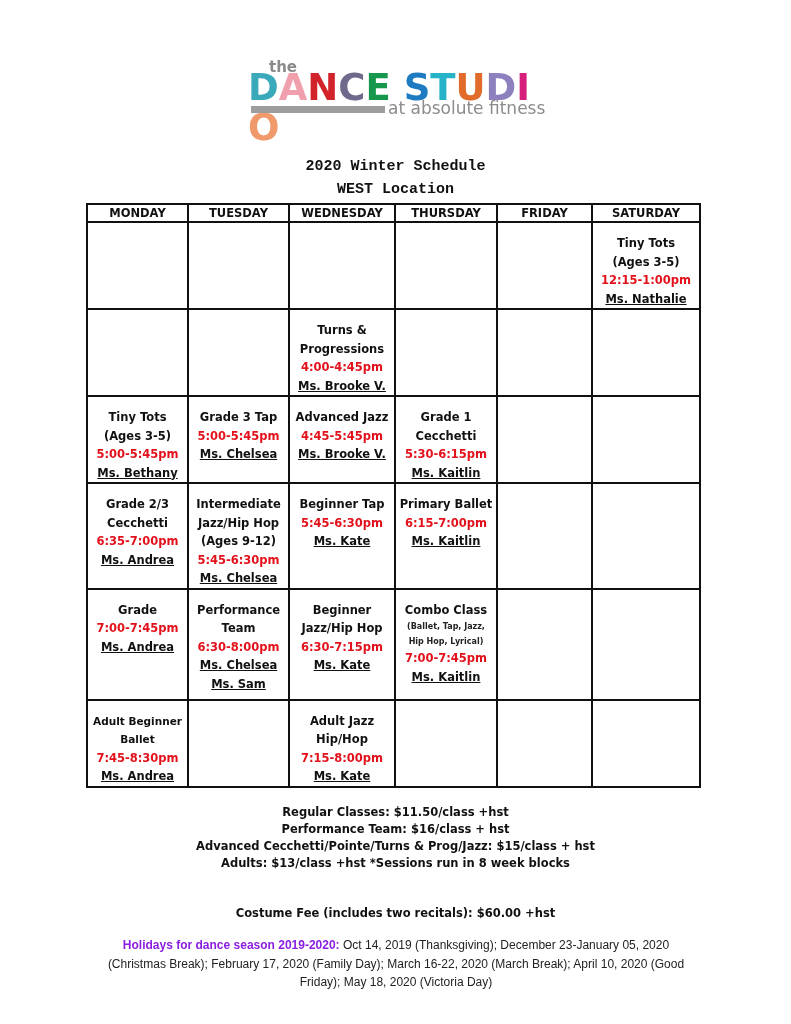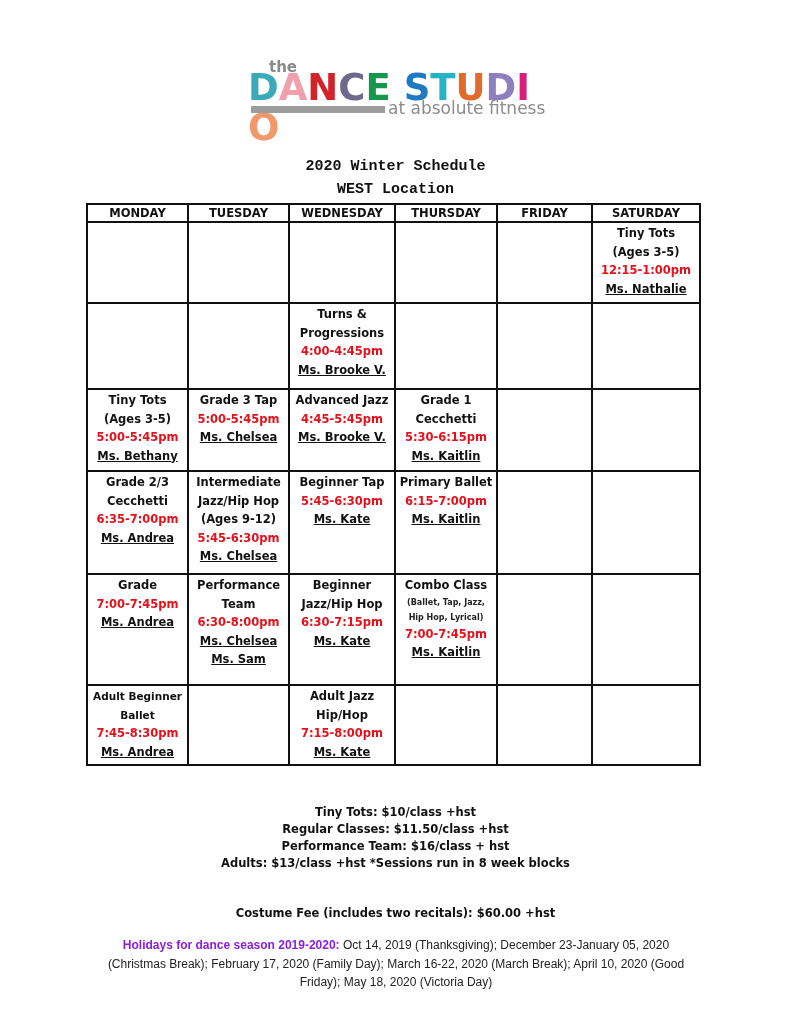--- a/index.html
+++ b/index.html
@@ -19,21 +19,21 @@
            font-size:15px; font-family:Liberation Mono, monospace; color:#111; }
   .t1 { top:158px; }
   .t2 { top:181px; }
 
   table.sched { position:absolute; left:86px; top:203px; border-collapse:collapse;
                 table-layout:fixed; width:613px; }
   table.sched td, table.sched th { border:2px solid #111; padding:0; vertical-align:top;
                 text-align:center; font-family:"DejaVu Sans", sans-serif; font-size:11.5px;
                 font-weight:bold; line-height:18.5px; }
   table.sched th { height:16px; line-height:16px; font-size:11.5px; }
-  .cell-inner { padding-top:1px; }
+  .cell-inner { padding-top:11px; }
   .cls { color:#111; }
   .cls.small { font-size:10.5px; }
   .note { font-size:8px; line-height:15px; color:#222; }
   .time { color:#e3111b; }
   .inst { text-decoration:underline; color:#111; }
 
   .pricing { position:absolute; left:0; top:804px; width:791px; text-align:center;
              font-family:"DejaVu Sans", sans-serif; font-weight:bold; font-size:11.5px; line-height:17px; }
   .costume { position:absolute; left:0; top:906px; width:791px; text-align:center;
              font-family:"DejaVu Sans", sans-serif; font-weight:bold; font-size:11.5px; }
@@ -229,21 +229,21 @@
           </div>
         </td>
         <td></td>
         <td></td>
         <td></td>
       </tr>
     </tbody>
 </table>
 
 <div class="pricing">
-  <div>Tiny Tots: $10/class +hst</div>
   <div>Regular Classes: $11.50/class +hst</div>
   <div>Performance Team: $16/class + hst</div>
+  <div>Advanced Cecchetti/Pointe/Turns &amp; Prog/Jazz: $15/class + hst</div>
   <div>Adults: $13/class +hst *Sessions run in 8 week blocks</div>
 </div>
 
 <div class="costume">Costume Fee (includes two recitals): $60.00 +hst</div>
 
 <div class="holidays"><span class="hl">Holidays for dance season 2019-2020:</span><span> Oct 14, 2019 (Thanksgiving); December 23-January 05, 2020 (Christmas Break); February 17, 2020 (Family Day); March 16-22, 2020 (March Break); April 10, 2020 (Good Friday); May 18, 2020 (Victoria Day)</span></div>
 
 </body></html>

